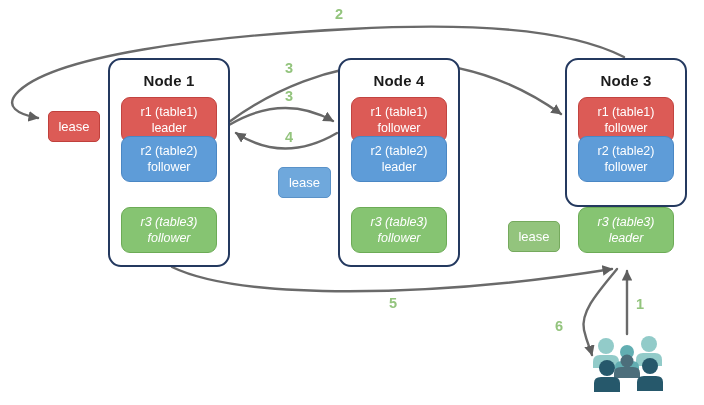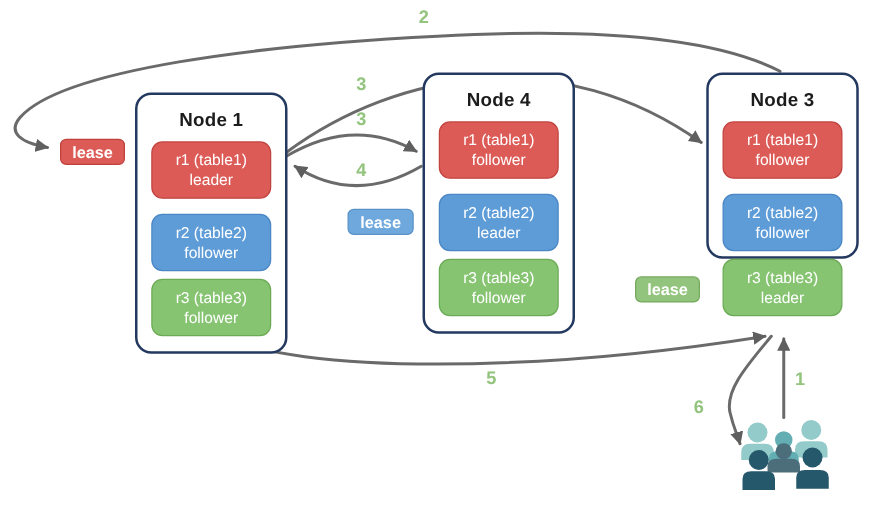--- a/index.html
+++ b/index.html
@@ -15,28 +15,28 @@
   .node-title {
     position:absolute; top:12px; left:0; width:100%; text-align:center;
     font-size:15px; font-weight:bold; color:#1c1c1c; letter-spacing:0.2px;
   }
   .range {
     position:absolute; left:11px; width:96px; height:46px; border-radius:9px;
     box-sizing:border-box; border:1.5px solid; color:#ffffff;
     display:flex; flex-direction:column; align-items:center; justify-content:center;
     font-size:12.5px; line-height:1.3; text-align:center;
   }
-  .range.pos0 { top:37px; } .range.pos1 { top:95px; } .range.pos2 { top:147px; }
+  .range.pos0 { top:37px; } .range.pos1 { top:76px; } .range.pos2 { top:147px; }
   .range.red   { background:#DC5B56; border-color:#c24440; }
   .range.blue  { background:#5E9CD8; border-color:#4a87c4; }
-  .range.green { background:#86C472; border-color:#6cab56; }
+  .range.green { background:#86C472; border-color:#6cab56;font-style:italic; }
   .lease {
-    position:absolute; width:52px; height:21px; border-radius:5px;
+    position:absolute; width:52px; height:31px; border-radius:5px;
     box-sizing:border-box; border:1.5px solid; color:#ffffff;
-    display:flex; align-items:center; justify-content:center; font-size:13px;font-weight:bold;
+    display:flex; align-items:center; justify-content:center; font-size:13px;
   }
   .lease.red   { background:#DC5B56; border-color:#c0403c; left:48px;  top:111px; }
   .lease.blue  { background:#6FA8DC; border-color:#5a92c8; left:278px; top:167px; width:53px; }
   .lease.green { background:#93C47D; border-color:#75a95d; left:508px; top:221px; }
   .step {
     position:absolute; color:#93C47D; font-size:14.5px; font-weight:bold;
   }
   #arrow-layer { position:absolute; left:0; top:0; width:704px; height:405px; pointer-events:none; }
   #users-icon { position:absolute; left:586px; top:330px; pointer-events:none; }
 </style>
@@ -55,21 +55,21 @@
       <path d="M 624 57 C 560 24, 440 24, 350 29 C 210 36, 50 55, 16 94 C 6 106, 16 114, 38 118" marker-end="url(#ah)"></path>
       <path d="M 229 122 C 320 55, 450 35, 561 114" marker-end="url(#ah)"></path>
       <path d="M 229 125 Q 283 93 333 121" marker-end="url(#ah)"></path>
       <path d="M 337 133 Q 284 164 236 133" marker-end="url(#ah)"></path>
       <path d="M 172 267 C 240 300, 430 298, 612 269" marker-end="url(#ah)"></path>
       <path d="M 627 334 L 627 271" marker-end="url(#ah)"></path>
       <path d="M 617 269 C 598 292, 580 312, 584 330 C 587 343, 590 348, 592 355" marker-end="url(#ah)"></path>
     </g>
   </svg>
 
-  <div class="node" style="left:108px;margin-top:16px;">
+  <div class="node" style="left:108px;">
     <div class="node-title">Node 1</div>
     <div class="range red pos0">
       <span>r1 (table1)</span>
       <span>leader</span>
     </div>
     <div class="range blue pos1">
       <span>r2 (table2)</span>
       <span>follower</span>
     </div>
     <div class="range green pos2">

